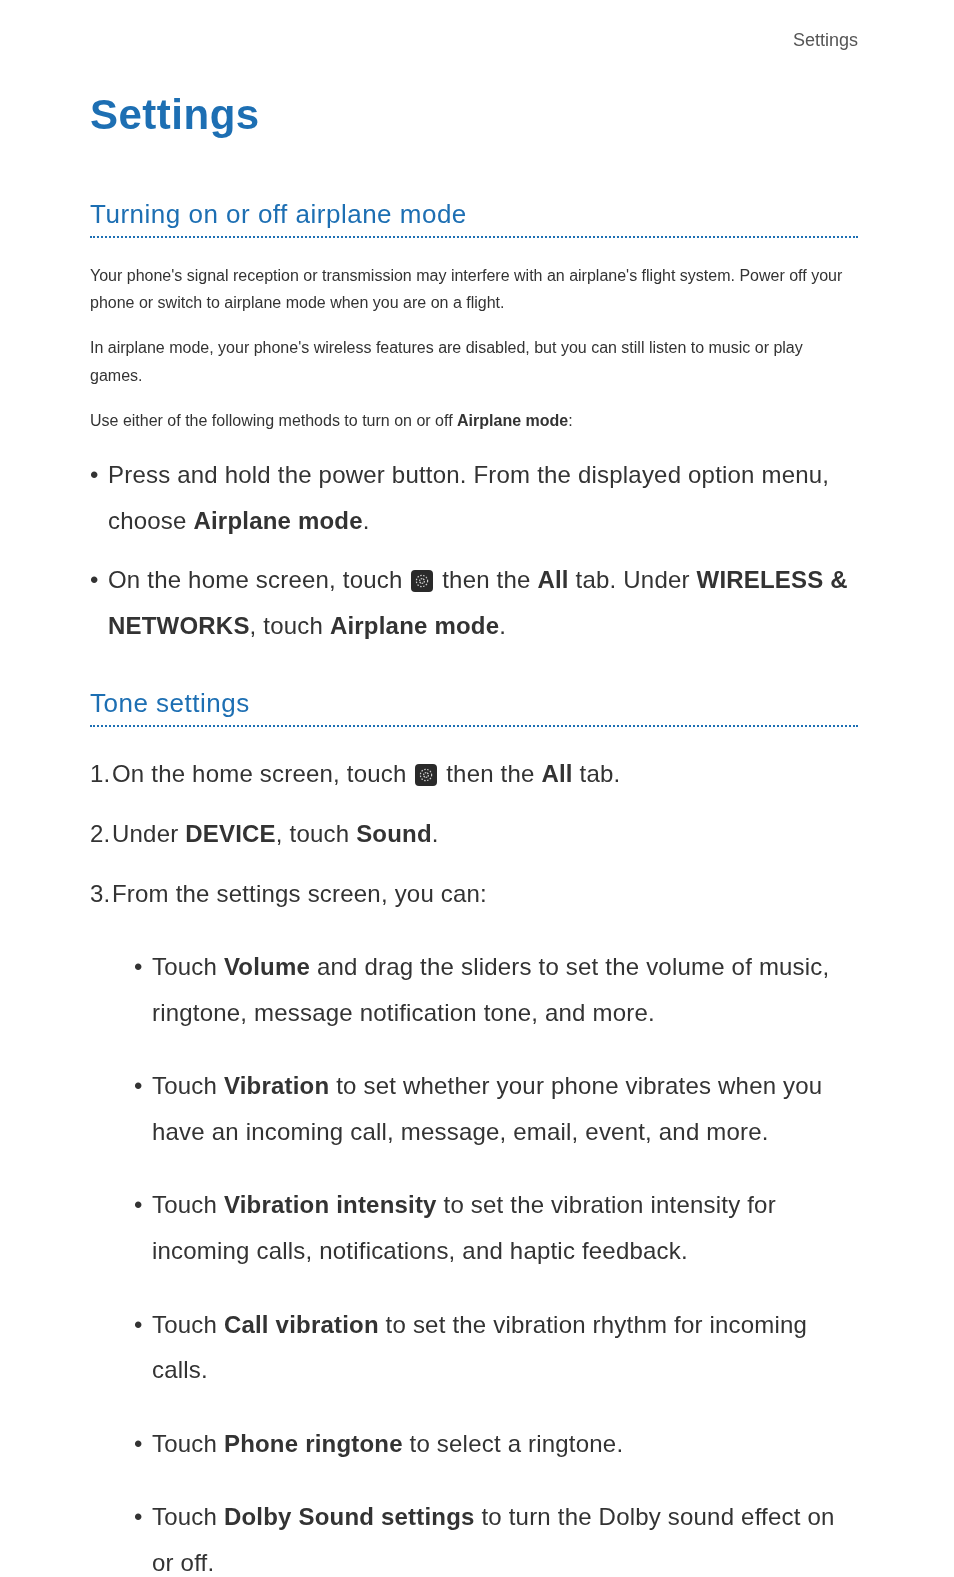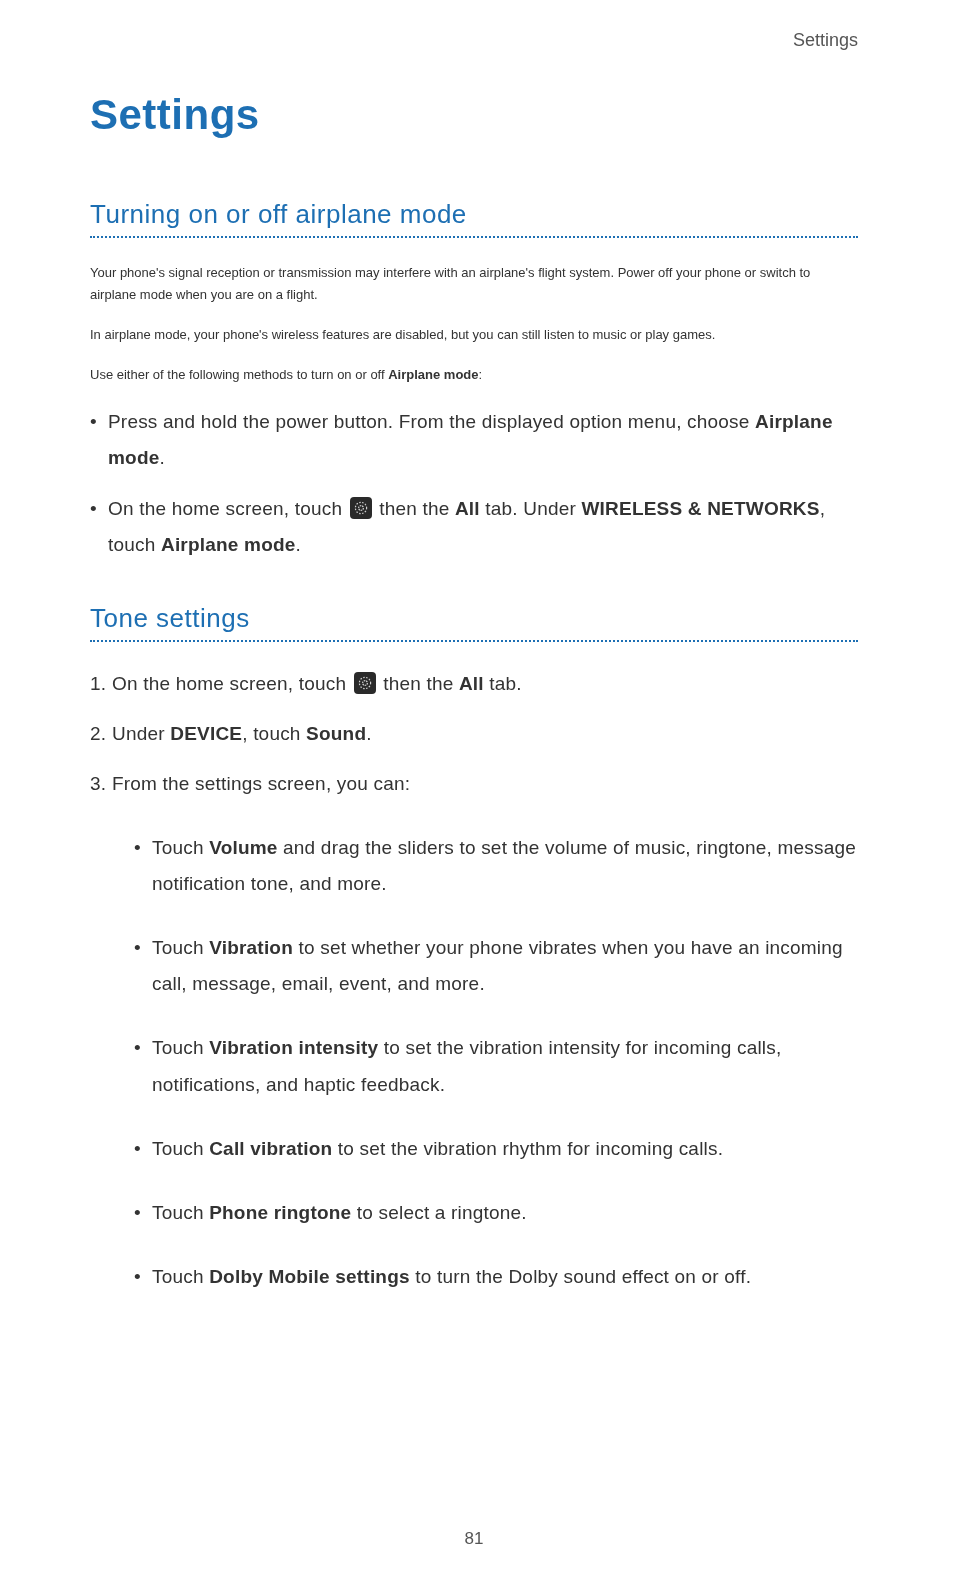--- a/index.html
+++ b/index.html
@@ -38,32 +38,32 @@
     font-weight: 400;
     margin: 40px 0 6px 0;
     letter-spacing: 0.5px;
   }
   .dotted-rule {
     border: none;
     border-top: 2px dotted #1d6fb3;
     margin: 0 0 24px 0;
   }
   p.body {
-    font-size: 13px;
+    font-size: 16px;
     line-height: 1.7;
     color: #333;
     margin: 0 0 18px 0;
     font-weight: 400;
   }
   .list {
     margin: 0 0 18px 0;
     padding: 0;
   }
   .list-item {
-    font-size: 19px;
+    font-size: 24px;
     line-height: 1.9;
     color: #333;
     margin: 0 0 14px 0;
     padding-left: 18px;
     position: relative;
     letter-spacing: 0.2px;
   }
   .bullet::before {
     content: "•";
     position: absolute;
@@ -181,20 +181,20 @@
         <div class="list-item bullet">
           <span>Touch </span><b>Vibration intensity</b><span> to set the vibration intensity for incoming calls, notifications, and haptic feedback.</span>
         </div>
         <div class="list-item bullet">
           <span>Touch </span><b>Call vibration</b><span> to set the vibration rhythm for incoming calls.</span>
         </div>
         <div class="list-item bullet">
           <span>Touch </span><b>Phone ringtone</b><span> to select a ringtone.</span>
         </div>
         <div class="list-item bullet">
-          <span>Touch </span><b>Dolby Mobile settings</b><span> to turn the Dolby sound effect on or off.</span>
+          <span>Touch </span><b>Dolby Sound settings</b><span> to turn the Dolby sound effect on or off.</span>
         </div>
       </div>
     </div>
   </div>
 
   <div class="page-number">81</div>
 </div>
 
 </body></html>

